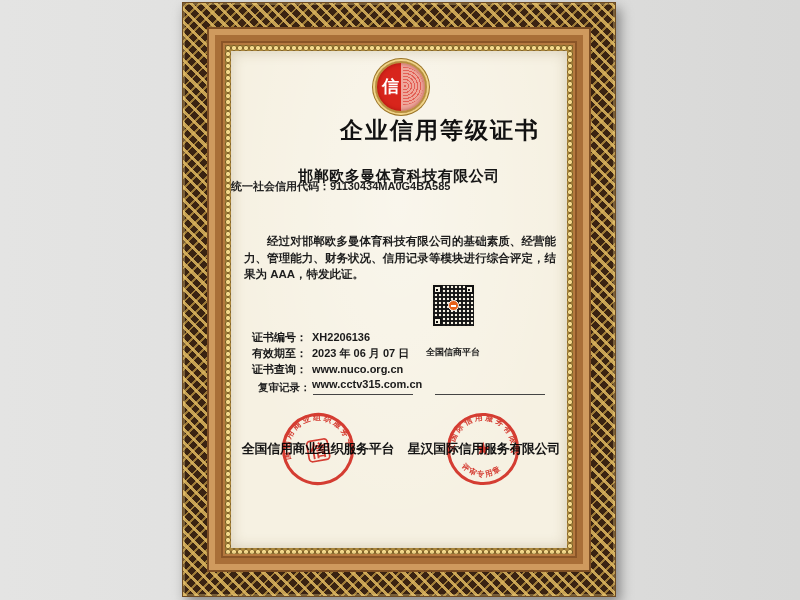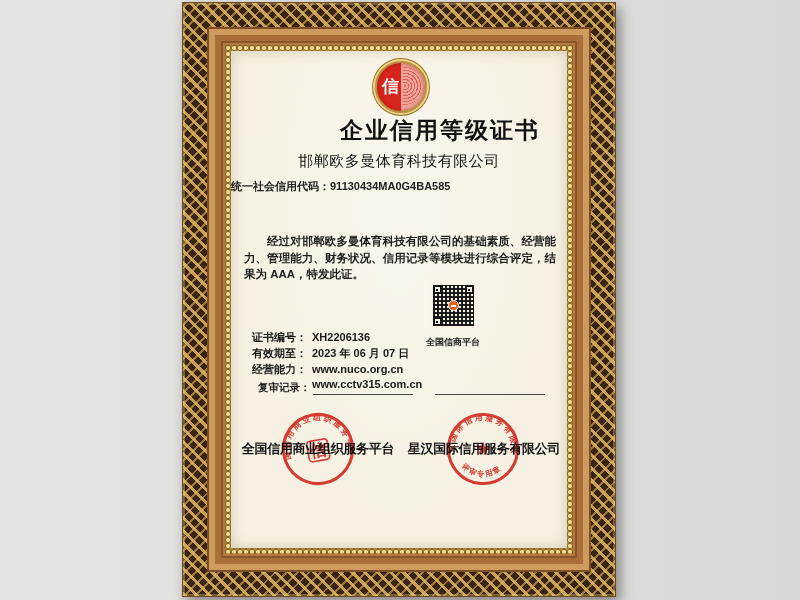--- a/index.html
+++ b/index.html
@@ -50,22 +50,22 @@
     border:2px solid #b98e3e;
     box-shadow:0 0 0 2px #f0d488, 0 0 0 3px #9a7326, inset 0 0 4px rgba(120,0,0,.5);}
   .emblem .fingerprint{position:absolute;right:2px;top:4px;width:20px;height:38px;border-radius:0 20px 20px 0;
     background:repeating-radial-gradient(circle at 10% 50%, rgba(216,37,28,.55) 0 1px, rgba(0,0,0,0) 1px 3px);}
   .emblem .glyph{position:absolute;left:3px;top:13px;width:21px;text-align:center;
     color:#fff;font-size:17px;font-weight:bold;line-height:21px;}
 
   
   .title{position:absolute;left:0;top:64px;width:100%;text-align:center;
     font-size:23px;font-weight:bold;letter-spacing:2px;color:#111;margin-left:41px;}
-  .company{position:absolute;left:0;top:101px;width:100%;text-align:center;
-    font-size:15px;font-weight:normal;letter-spacing:.5px;color:#151515;}
+  .company{position:absolute;left:0;top:116px;width:100%;text-align:center;
+    font-size:15px;font-weight:bold;letter-spacing:.5px;color:#151515;}
   .credit-code{position:absolute;left:0;top:128px;width:100%;text-align:left;
     font-size:11px;font-weight:bold;color:#222;}
   .rating{position:absolute;left:0;top:142px;width:100%;text-align:center;
     font-size:33px;font-weight:bold;letter-spacing:5px;color:#e60012;}
 
   .evaluation{position:absolute;left:13px;top:182px;width:312px;
     font-size:11.5px;font-weight:700;line-height:16.5px;color:#1d1d1d;
     text-indent:2em;text-align:justify;}
 
   
@@ -82,21 +82,21 @@
       repeating-linear-gradient(0deg, rgba(20,20,20,.95) 0 2px, rgba(0,0,0,0) 2px 4px),
       repeating-linear-gradient(90deg, rgba(20,20,20,.95) 0 2px, rgba(246,241,226,.95) 2px 4px);
     outline:2px solid #f6f1e2;}
   .finder{position:absolute;width:9px;height:9px;border:2px solid #111;background:#f6f1e2;box-sizing:border-box;}
   .finder::after{content:"";position:absolute;left:1.5px;top:1.5px;width:2px;height:2px;background:#111;}
   .finder.tl{left:0;top:0;} .finder.tr{right:0;top:0;} .finder.bl{left:0;bottom:0;}
   .qr-logo{position:absolute;left:15px;top:15px;width:11px;height:11px;border:1px solid #fff;box-sizing:border-box;}
   .qr-logo.circle{border-radius:50%;background:#e8611a;}
   .qr-logo.circle::after{content:"";position:absolute;left:2px;top:4px;width:5px;height:1.5px;background:#fff;}
   .qr-logo.square{background:#2e4d1f;}
-  .qr-label{margin-top:10px;font-size:9px;font-weight:bold;color:#1a1a1a;white-space:nowrap;}
+  .qr-label{margin-top:20px;font-size:9px;font-weight:bold;color:#1a1a1a;white-space:nowrap;}
 
   
   .review-row{position:absolute;left:27px;top:330px;width:290px;display:flex;align-items:flex-end;
     font-size:10.5px;font-weight:bold;color:#222;}
   .review-label{flex:0 0 auto;}
   .review-line{height:12px;border-bottom:1.2px solid #444;}
   .review-line.one{width:100px;margin-left:2px;}
   .review-line.two{width:110px;margin-left:22px;}
 
   
@@ -136,21 +136,21 @@
           <div class="evaluation">经过对邯郸欧多曼体育科技有限公司的基础素质、经营能力、管理能力、财务状况、信用记录等模块进行综合评定，结果为 AAA，特发此证。</div>
 
           <div class="details">
             <div class="detail-line">
               <span class="dl-label">证书编号：</span><span>XH2206136</span>
             </div>
             <div class="detail-line">
               <span class="dl-label">有效期至：</span><span>2023 年 06 月 07 日</span>
             </div>
             <div class="detail-line">
-              <span class="dl-label">经营能力：</span><span>www.nuco.org.cn</span>
+              <span class="dl-label">证书查询：</span><span>www.nuco.org.cn</span>
             </div>
             <div class="detail-line cont">
               <span class="dl-label">证书查询：</span><span>www.cctv315.com.cn</span>
             </div>
           </div>
 
           <div class="qr-block qr-left">
             <div class="qr">
               <div class="finder tl"></div>
               <div class="finder tr"></div>

